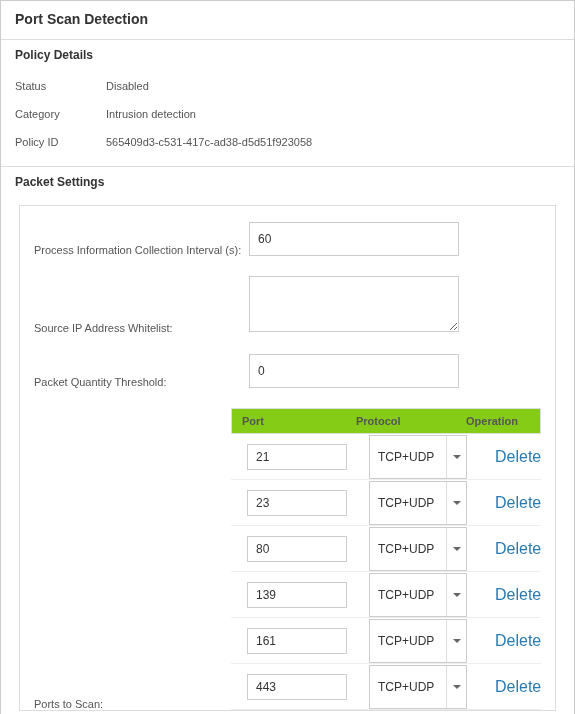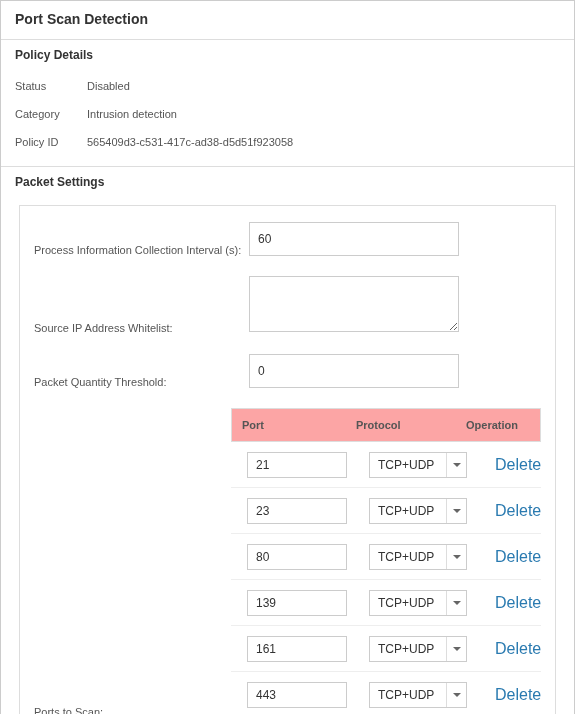--- a/index.html
+++ b/index.html
@@ -31,20 +31,21 @@
     color: #333;
   }
   .details-grid {
     padding: 4px 14px 6px 14px;
   }
   .details-row {
     display: flex;
     padding: 8px 0;
     font-size: 11px;
     color: #555;
+    gap: 19px;
   }
   .details-label {
     width: 72px;
     color: #555;
   }
   .details-value {
     color: #555;
   }
   .settings-body {
     padding: 10px 18px 14px 18px;
@@ -92,23 +93,23 @@
     font-size: 11px;
     color: #999;
     margin-top: 4px;
     white-space: nowrap;
   }
   .ports-table {
     width: 310px;
   }
   .ports-header {
     display: flex;
-    background: #fca5a5;
+    background: #84cc16;
     border: 1px solid #ddd;
-    height: 34px;
+    height: 26px;
     align-items: center;
     font-size: 11px;
     font-weight: bold;
     color: #555;
   }
   .col-port { width: 120px; padding-left: 10px; }
   .col-proto { width: 110px; padding-left: 4px; }
   .col-op { flex: 1; padding-left: 4px; }
   .ports-row {
     display: flex;
@@ -123,21 +124,21 @@
     border: 1px solid #ccc;
     margin-left: 6px;
     padding: 0 8px;
     font-size: 12px;
     color: #333;
     outline: none;
   }
   .proto-select {
     position: relative;
     width: 98px;
-    height: 26px;
+    height: 44px;
     border: 1px solid #ccc;
     margin-left: 2px;
     display: flex;
     align-items: center;
     padding: 0 8px;
     font-size: 12px;
     color: #333;
     background: #fff;
     cursor: pointer;
   }

